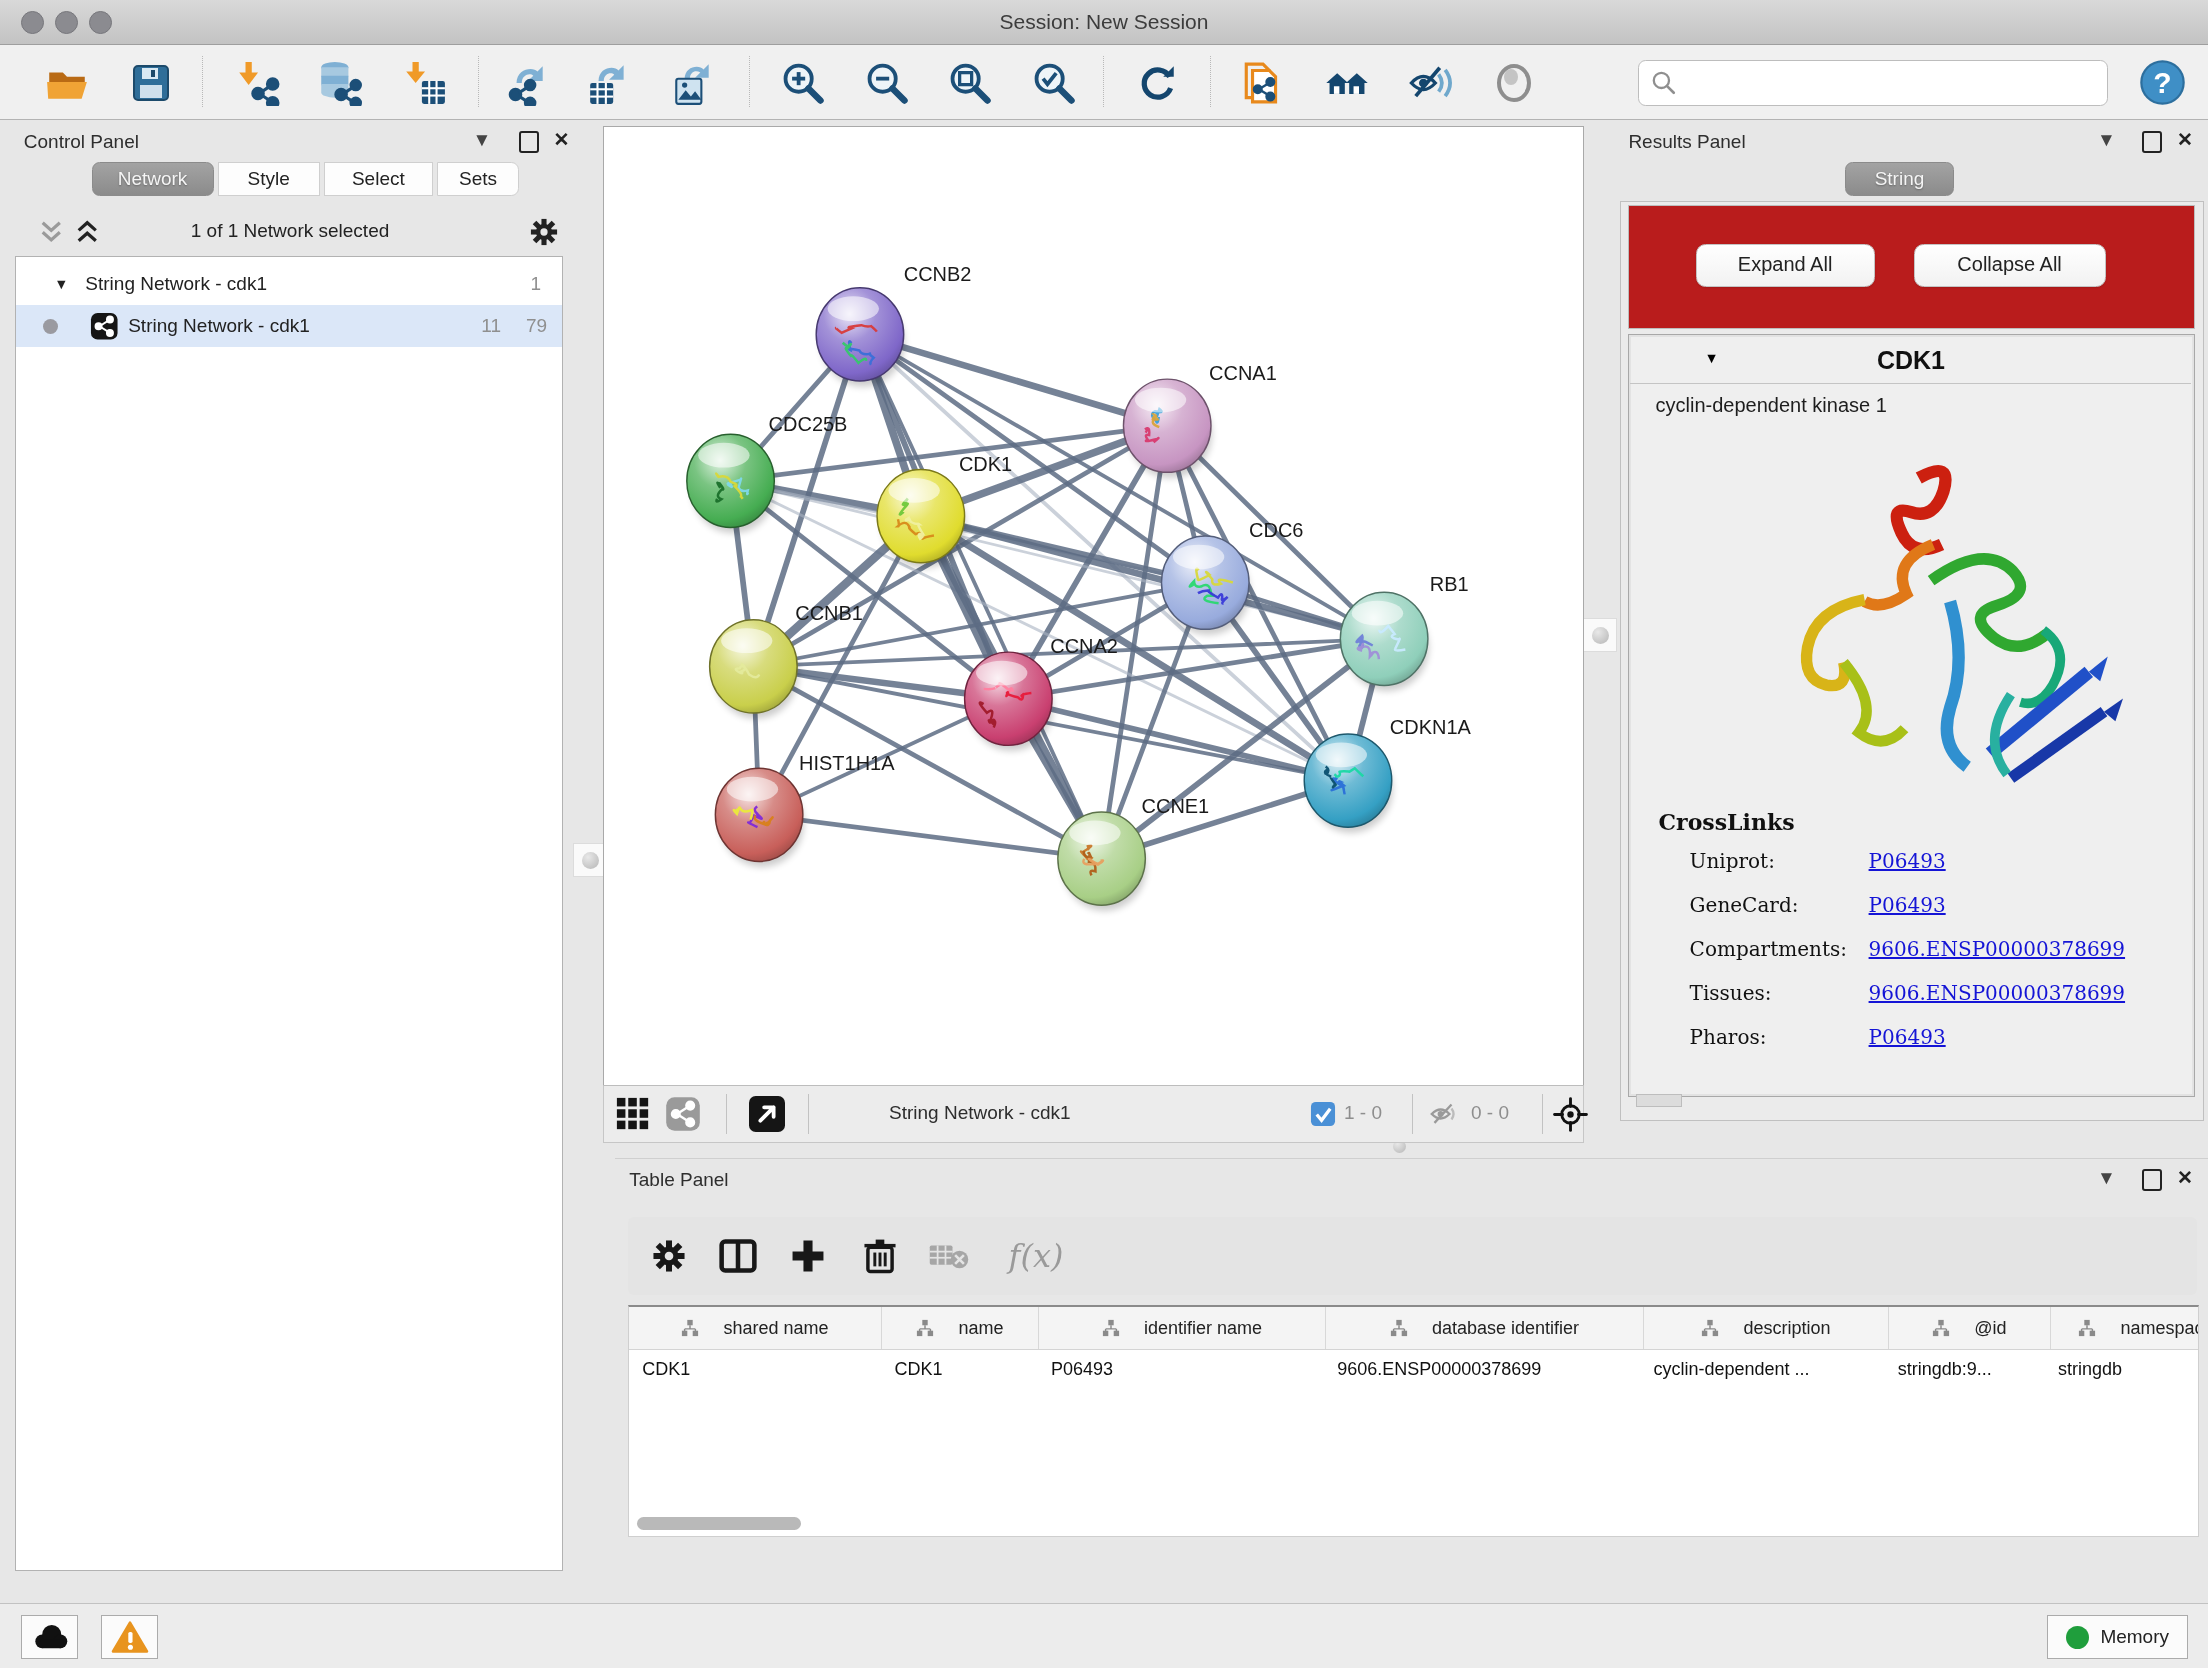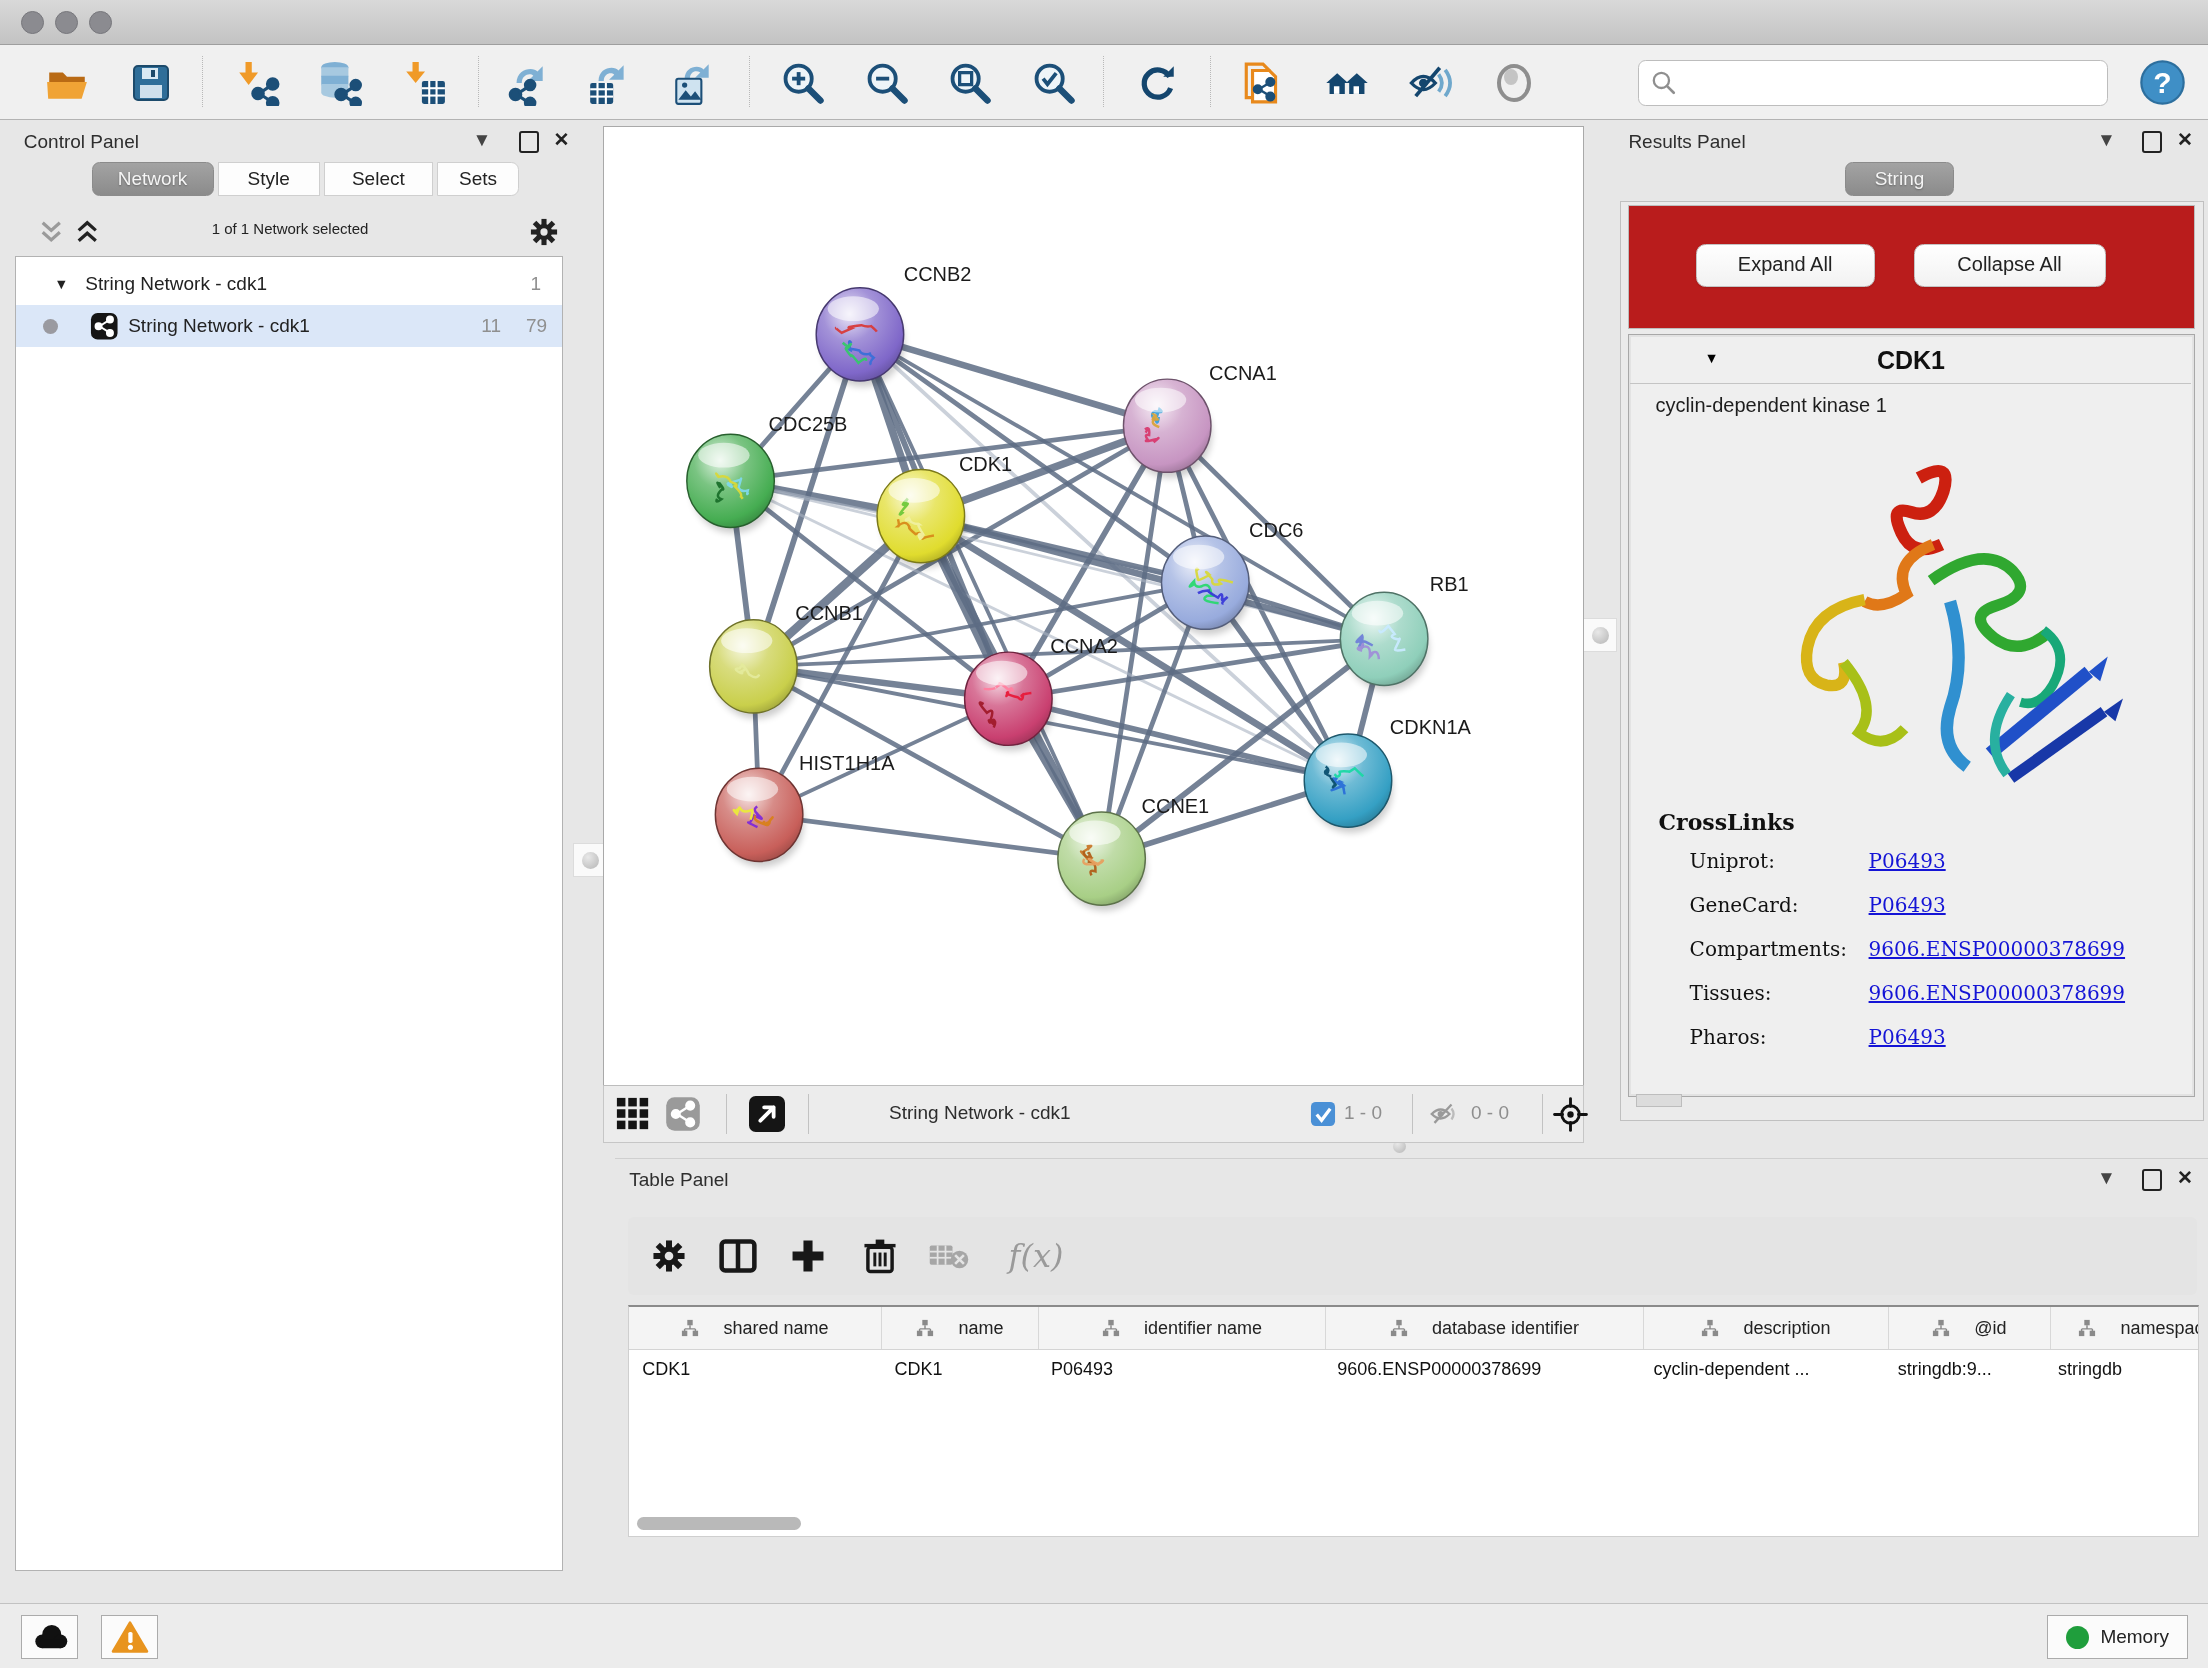--- a/index.html
+++ b/index.html
@@ -118,20 +118,21 @@
 </style>
 </head>
 <body>
 
 <div class="app">
 
   <div class="abs titlebar">
     <span class="traffic" style="left:21px"></span>
     <span class="traffic" style="left:55px"></span>
     <span class="traffic" style="left:89px"></span>
+    <div class="win-title">Session: New Session</div>
   </div>
 
   <div class="abs toolbar">
     <div class="tbtn" style="left:42px">
       <svg width="46" height="46" viewBox="0 0 44 44">
         <path d="M5 12 h13 l4 4 h17 v8 H5 z" fill="#b96a14"></path>
         <path d="M3 21 h38 l-5 16 H4 z" fill="#f0a335"></path>
       </svg>
     </div>
     <div class="tbtn" style="left:126px">
@@ -324,21 +325,21 @@
       <span class="tab" style="width:80px;border-radius:0 7.6px 7.6px 0">Sets</span>
     </div>
 
     <div class="abs" style="left:0;top:84px;width:561px;height:44px">
       <svg class="abs" style="left:27px;top:7.6px" width="28.5" height="28.5" viewBox="0 0 30 30">
         <path d="M6 5 l9 8 9 -8 M6 15 l9 8 9 -8" fill="none" stroke="#9a9a9a" stroke-width="3.4"></path>
       </svg>
       <svg class="abs" style="left:63px;top:7.6px" width="28.5" height="28.5" viewBox="0 0 30 30">
         <path d="M6 13 l9 -8 9 8 M6 24 l9 -8 9 8" fill="none" stroke="#222" stroke-width="3.4"></path>
       </svg>
-      <span class="abs" style="left:0;width:100%;text-align:center;top:9.5px;font-size:15px;color:#222">1 of 1 Network selected</span>
+      <span class="abs" style="left:0;width:100%;text-align:center;top:9.5px;font-size:19px;color:#222">1 of 1 Network selected</span>
       <svg class="abs" style="left:518px;top:5.7px" width="32" height="32" viewBox="0 0 44 44">
         <g stroke="#222" stroke-width="7">
             <line x1="22" y1="4" x2="22" y2="40"></line>
           <line x1="4" y1="22" x2="40" y2="22"></line>
             <line x1="9" y1="9" x2="35" y2="35"></line>
           <line x1="35" y1="9" x2="9" y2="35"></line>
           </g>
         <circle cx="22" cy="22" r="11" fill="#222"></circle>
           <circle cx="22" cy="22" r="5" fill="#e7e7e7"></circle>
       </svg>

